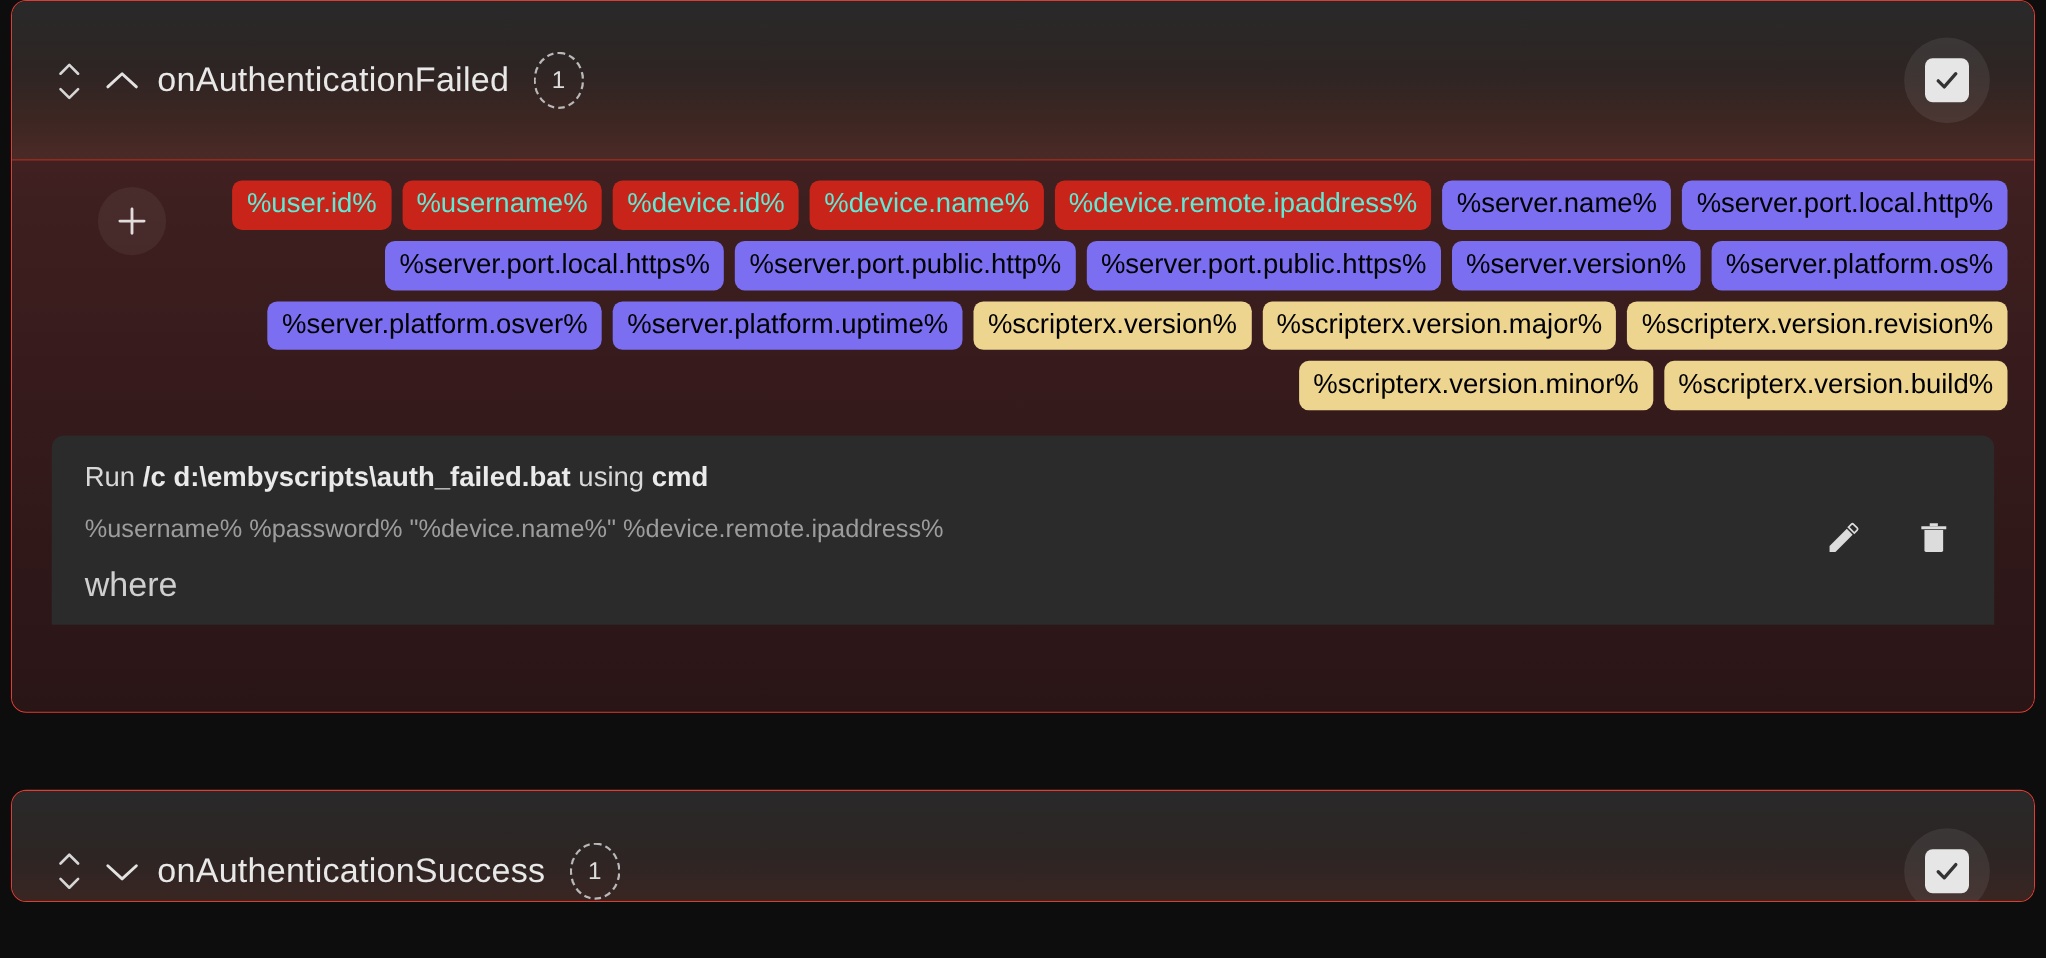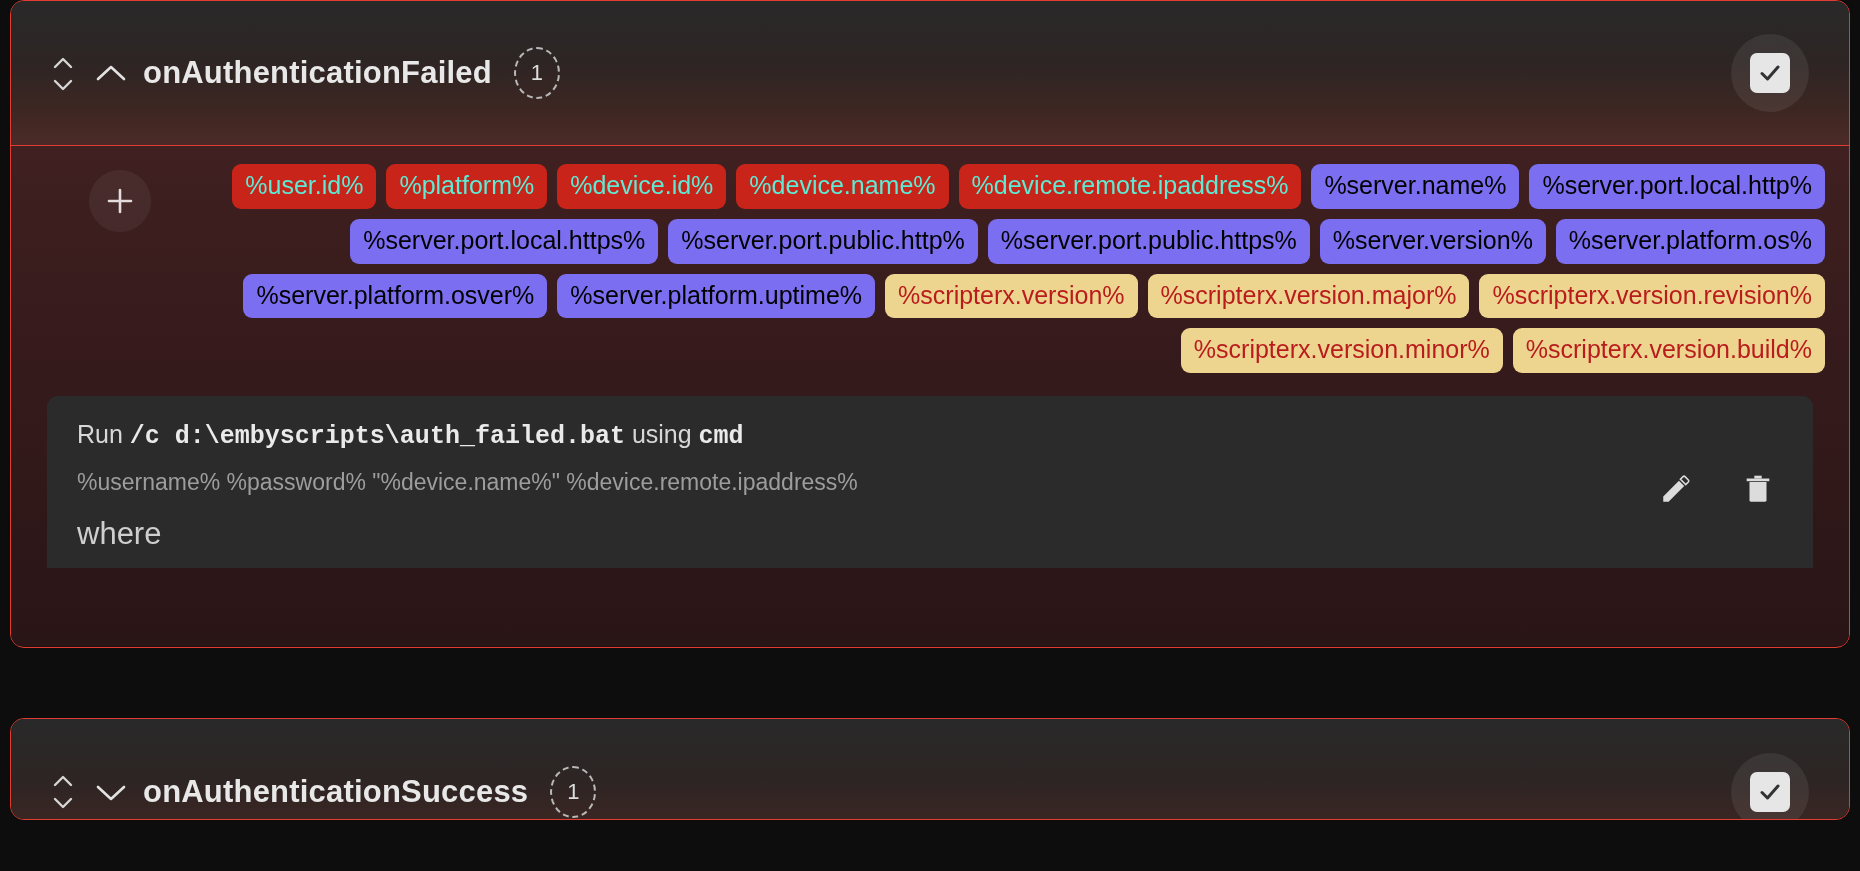--- a/index.html
+++ b/index.html
@@ -45,21 +45,21 @@
 
   .chev {
     width: 44px; height: 44px;
     margin-left: 12px;
     display: flex; align-items: center; justify-content: center;
     cursor: pointer; flex: 0 0 auto;
   }
 
   .card-title {
     font-size: 31px;
-    font-weight: 700;
+    font-weight: 400;
     color: #e8e8e8;
     letter-spacing: .2px;
     margin-left: 10px;
     white-space: nowrap;
   }
 
   .count-badge {
     margin-left: 22px;
     width: 46px; height: 52px;
     border: 2px dashed #b9b9b9;
@@ -125,21 +125,21 @@
     border-radius: 9px;
     padding: 7px 13px 9px 13px;
     font-size: 25px;
     line-height: 1.15;
     white-space: nowrap;
     cursor: pointer;
     user-select: none;
   }
   .chip.red    { background: #c8241a; color: #5eead4; }
   .chip.purple { background: #7b6ef0; color: #000000; }
-  .chip.yellow { background: #edd590; color: #b91c1c; }
+  .chip.yellow { background: #edd590; color: #000000; }
 
   
   .cmd-panel {
     position: absolute;
     left: 36px; right: 36px;
     top: 250px;
     height: 172px;
     background: #2b2b2b;
     border-radius: 11px 11px 0 0;
     padding: 24px 30px 0 30px;
@@ -147,21 +147,21 @@
     align-items: flex-start;
   }
   .cmd-text { flex: 1 1 auto; min-width: 0; }
 
   .cmd-line1 {
     font-size: 25px;
     color: #d8d8d8;
     margin-bottom: 18px;
     white-space: nowrap;
   }
-  .cmd-line1 b { font-weight: 700; color: #eaeaea; font-family: Liberation Mono, monospace; }
+  .cmd-line1 b { font-weight: 700; color: #eaeaea; }
 
   .cmd-line2 {
     font-size: 23px;
     color: #9d9d9d;
     margin-bottom: 20px;
     white-space: nowrap;
   }
   .cmd-line3 {
     font-size: 31px;
     color: #cfcfcf;
@@ -223,21 +223,21 @@
       <div class="tokens-row">
 
         <div class="add-btn">
           <svg width="30" height="30" viewBox="0 0 30 30" aria-hidden="true">
             <path d="M15 4 L15 26 M4 15 L26 15" stroke="#e3dcdc" stroke-width="2.6" stroke-linecap="round"></path>
           </svg>
         </div>
 
         <div class="chips" id="chips">
             <div class="chip red">%user.id%</div>
-            <div class="chip red">%platform%</div>
+            <div class="chip red">%username%</div>
             <div class="chip red">%device.id%</div>
             <div class="chip red">%device.name%</div>
             <div class="chip red">%device.remote.ipaddress%</div>
             <div class="chip purple">%server.name%</div>
             <div class="chip purple">%server.port.local.http%</div>
             <div class="chip purple">%server.port.local.https%</div>
             <div class="chip purple">%server.port.public.http%</div>
             <div class="chip purple">%server.port.public.https%</div>
             <div class="chip purple">%server.version%</div>
             <div class="chip purple">%server.platform.os%</div>

